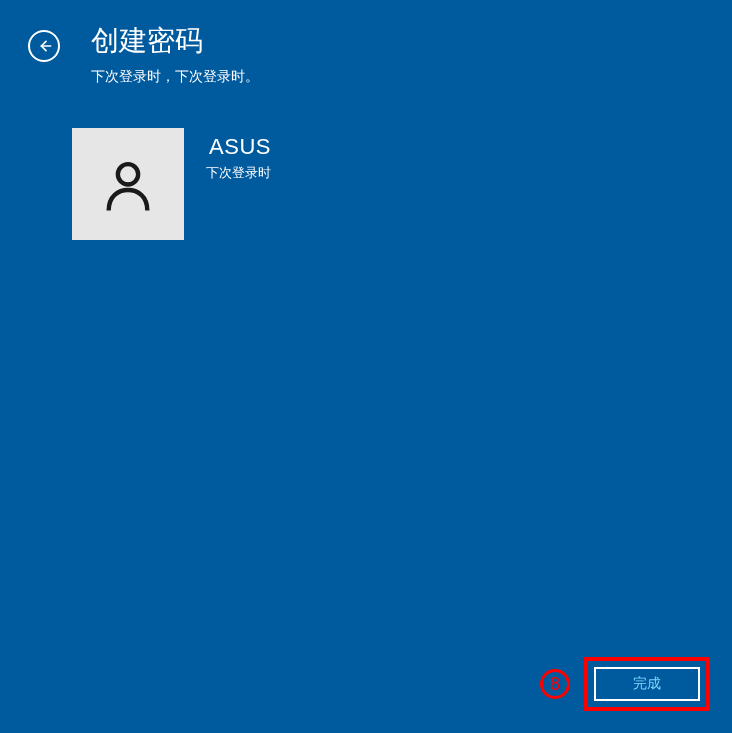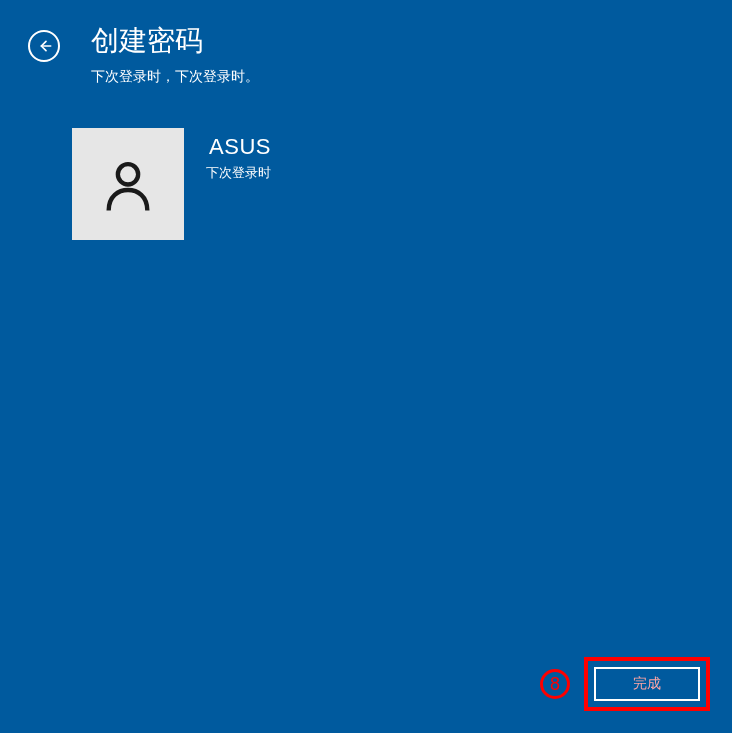--- a/index.html
+++ b/index.html
@@ -106,21 +106,21 @@
     }
     .highlight-box {
       border: 4px solid #ff0000;
       padding: 6px;
     }
     .button {
       width: 106px;
       height: 34px;
       border: 2px solid #ffffff;
       background: transparent;
-      color: #fca5a5;
+      color: #7dd3fc;
       font-size: 14px;
       font-family: inherit;
       cursor: pointer;
       display: flex;
       align-items: center;
       justify-content: center;
     }
     .cancel-wrapper {
       padding: 10px 0;
     }

